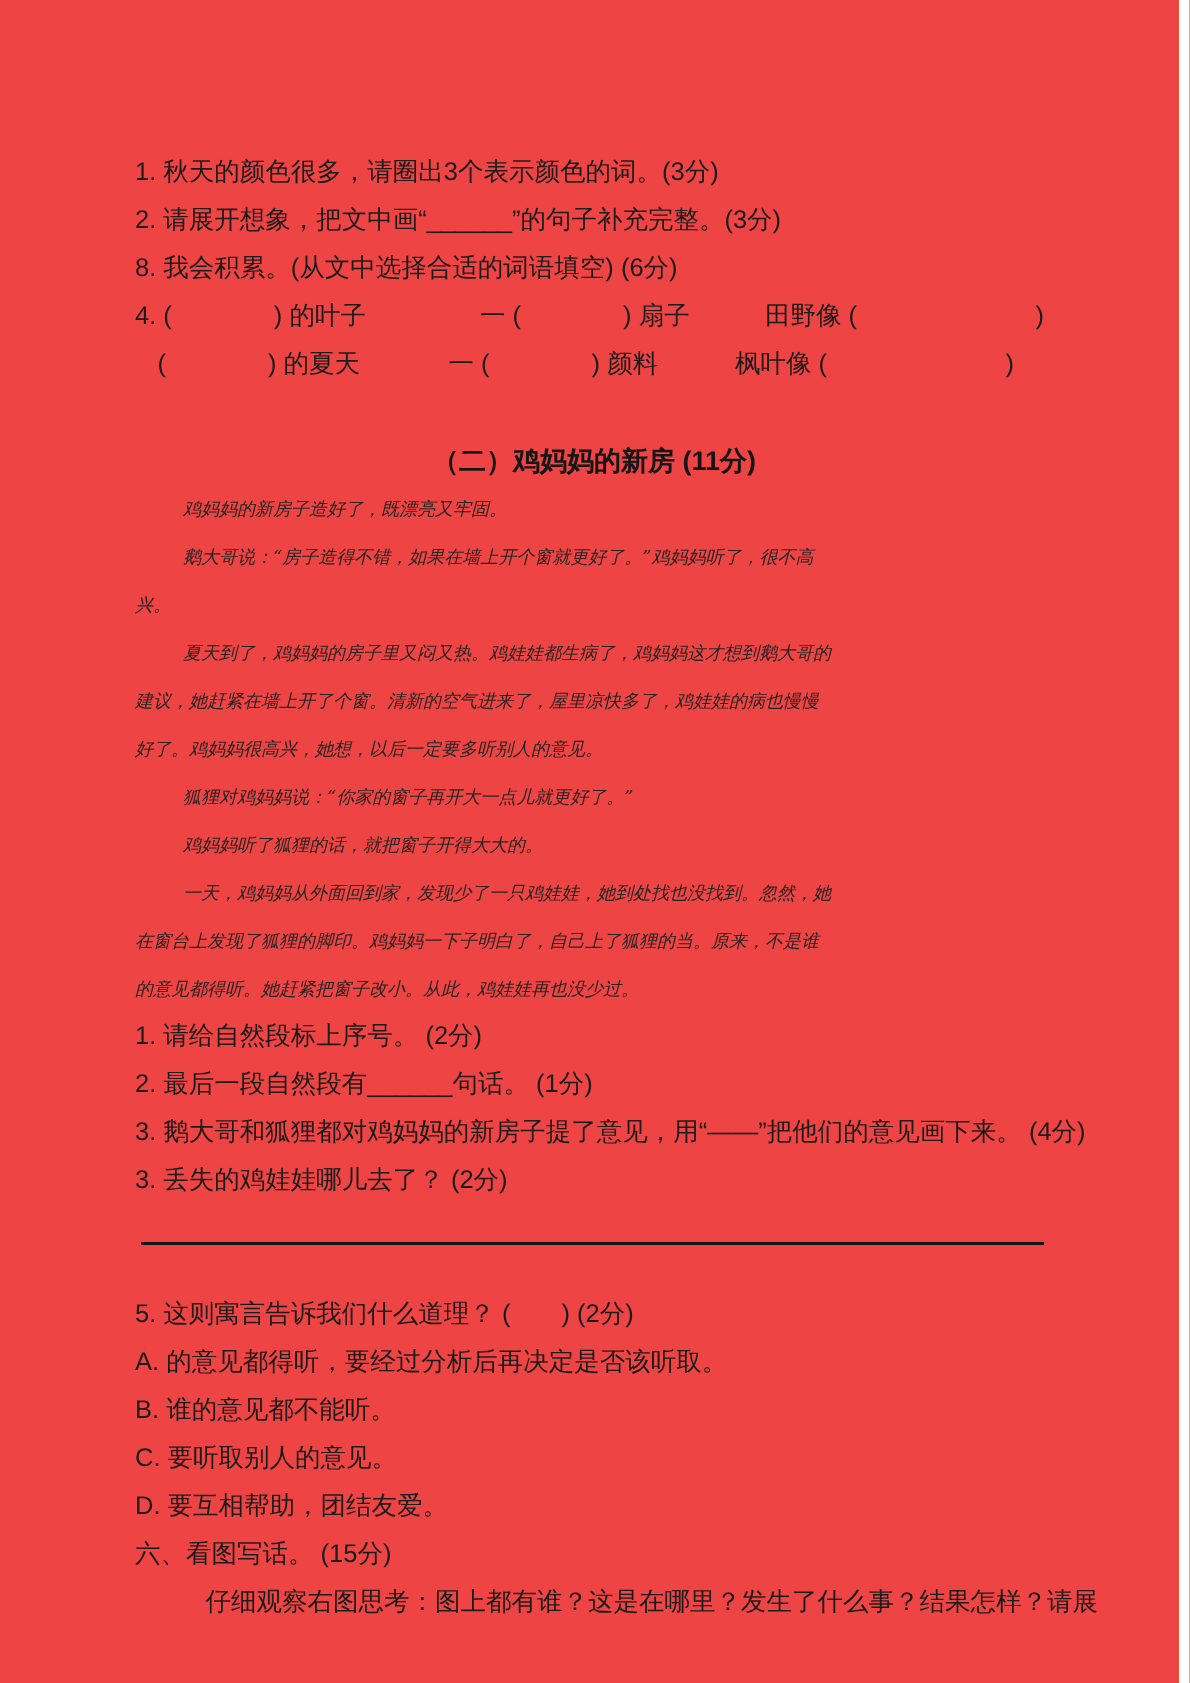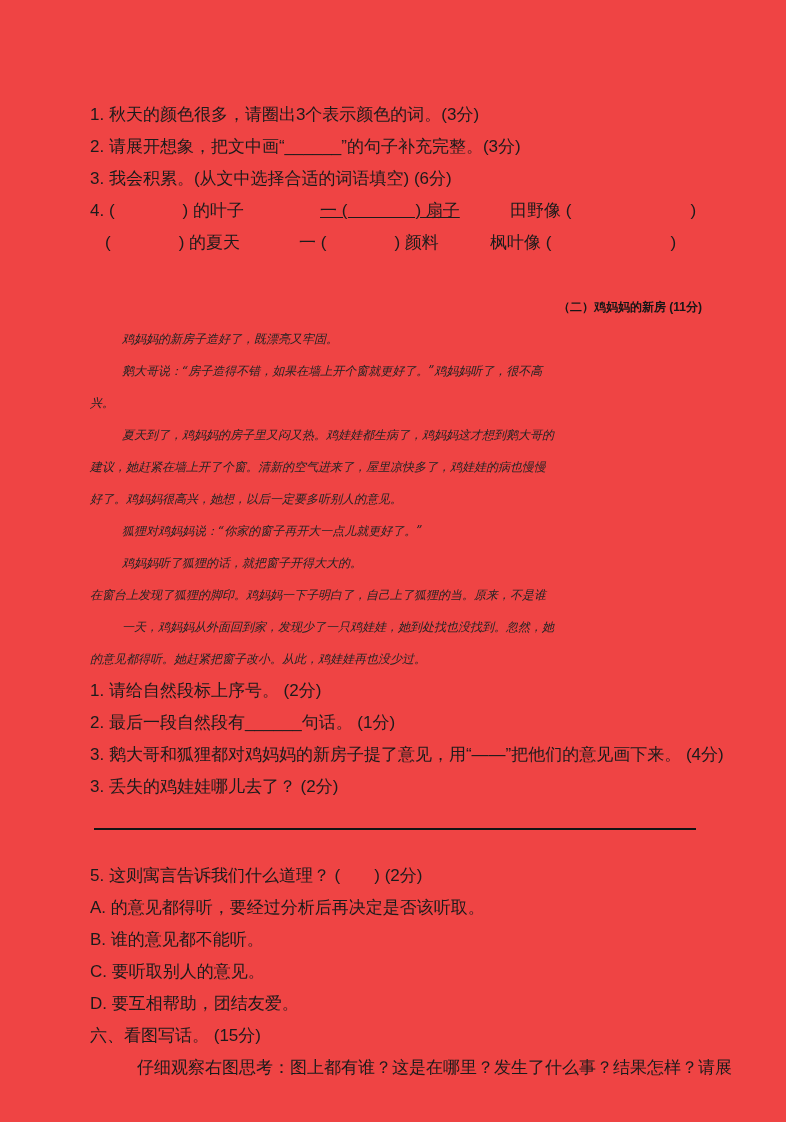--- a/index.html
+++ b/index.html
@@ -28,44 +28,44 @@
   
   .story {
     font-family:"DejaVu Serif","Liberation Serif",serif;
     font-style:italic;
     font-size:12px;
     color:#242424;
   }
   .ind  { text-indent:32px; }
   .ind3 { text-indent:47px; }
   .title-slot {
-    text-align:right;
+    text-align:center;
     font-family:"Liberation Sans","DejaVu Sans",sans-serif;
     font-weight:bold;
-    font-size:12px;
+    font-size:18px;
     color:#161616;
   }
   .q4cell { position:absolute; top:0; }
-  .g1a { left:0px; }   .g1b { left:230px;text-decoration:underline; } .g1c { left:420px; }
+  .g1a { left:0px; }   .g1b { left:230px; } .g1c { left:420px; }
   .g2a { left:15px; }  .g2b { left:209px; } .g2c { left:400px; }
   .divider-line {
     margin-top:25px; margin-left:4px;
     width:602px; height:0;
     border-top:2px solid #141414;
   }
 </style>
 </head>
 <body>
 
 <div class="page">
   <div class="content">
 
     <div class="slot q">1. 秋天的颜色很多，请圈出3个表示颜色的词。(3分)</div>
     <div class="slot q">2. 请展开想象，把文中画“______”的句子补充完整。(3分)</div>
-    <div class="slot q">3. 我会积累。(从文中选择合适的词语填空)  (6分)</div>
+    <div class="slot q">8. 我会积累。(从文中选择合适的词语填空)  (6分)</div>
 
     <div class="slot q">
       <span class="q4cell g1a">4. (　　　　) 的叶子</span>
       <span class="q4cell g1b">一 (　　　　) 扇子</span>
       <span class="q4cell g1c">田野像 (　　　　　　　)</span>
     </div>
     <div class="slot q">
       <span class="q4cell g2a">(　　　　) 的夏天</span>
       <span class="q4cell g2b">一 (　　　　) 颜料</span>
       <span class="q4cell g2c">枫叶像 (　　　　　　　)</span>
@@ -76,22 +76,22 @@
     <div class="slot title-slot">（二）鸡妈妈的新房 (11分)</div>
 
     <div class="slot story ind">鸡妈妈的新房子造好了，既漂亮又牢固。</div>
     <div class="slot story ind">鹅大哥说：“房子造得不错，如果在墙上开个窗就更好了。”鸡妈妈听了，很不高</div>
     <div class="slot story">兴。</div>
     <div class="slot story ind">夏天到了，鸡妈妈的房子里又闷又热。鸡娃娃都生病了，鸡妈妈这才想到鹅大哥的</div>
     <div class="slot story">建议，她赶紧在墙上开了个窗。清新的空气进来了，屋里凉快多了，鸡娃娃的病也慢慢</div>
     <div class="slot story">好了。鸡妈妈很高兴，她想，以后一定要多听别人的意见。</div>
     <div class="slot story ind">狐狸对鸡妈妈说：“你家的窗子再开大一点儿就更好了。”</div>
     <div class="slot story ind">鸡妈妈听了狐狸的话，就把窗子开得大大的。</div>
+    <div class="slot story ind">一天，鸡妈妈从外面回到家，发现少了一只鸡娃娃，她到处找也没找到。忽然，她</div>
     <div class="slot story">在窗台上发现了狐狸的脚印。鸡妈妈一下子明白了，自己上了狐狸的当。原来，不是谁</div>
-    <div class="slot story ind">一天，鸡妈妈从外面回到家，发现少了一只鸡娃娃，她到处找也没找到。忽然，她</div>
     <div class="slot story">的意见都得听。她赶紧把窗子改小。从此，鸡娃娃再也没少过。</div>
 
     <div class="slot q">1. 请给自然段标上序号。 (2分)</div>
     <div class="slot q">2. 最后一段自然段有______句话。 (1分)</div>
     <div class="slot q">3. 鹅大哥和狐狸都对鸡妈妈的新房子提了意见，用“——”把他们的意见画下来。 (4分)</div>
     <div class="slot q">3. 丢失的鸡娃娃哪儿去了？ (2分)</div>
 
     <div class="slot">
       <div class="divider-line"></div>
     </div>

